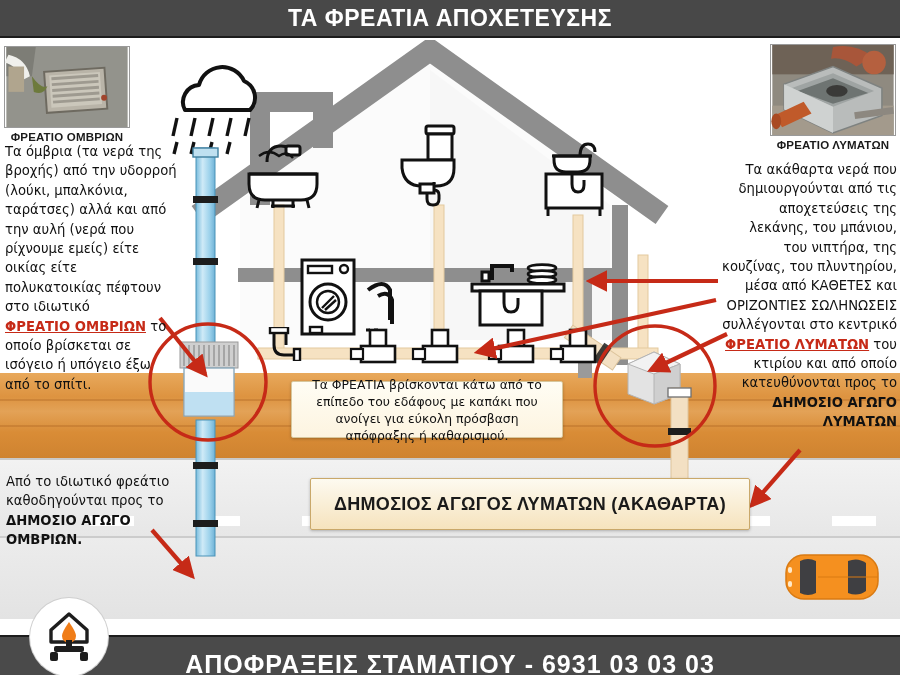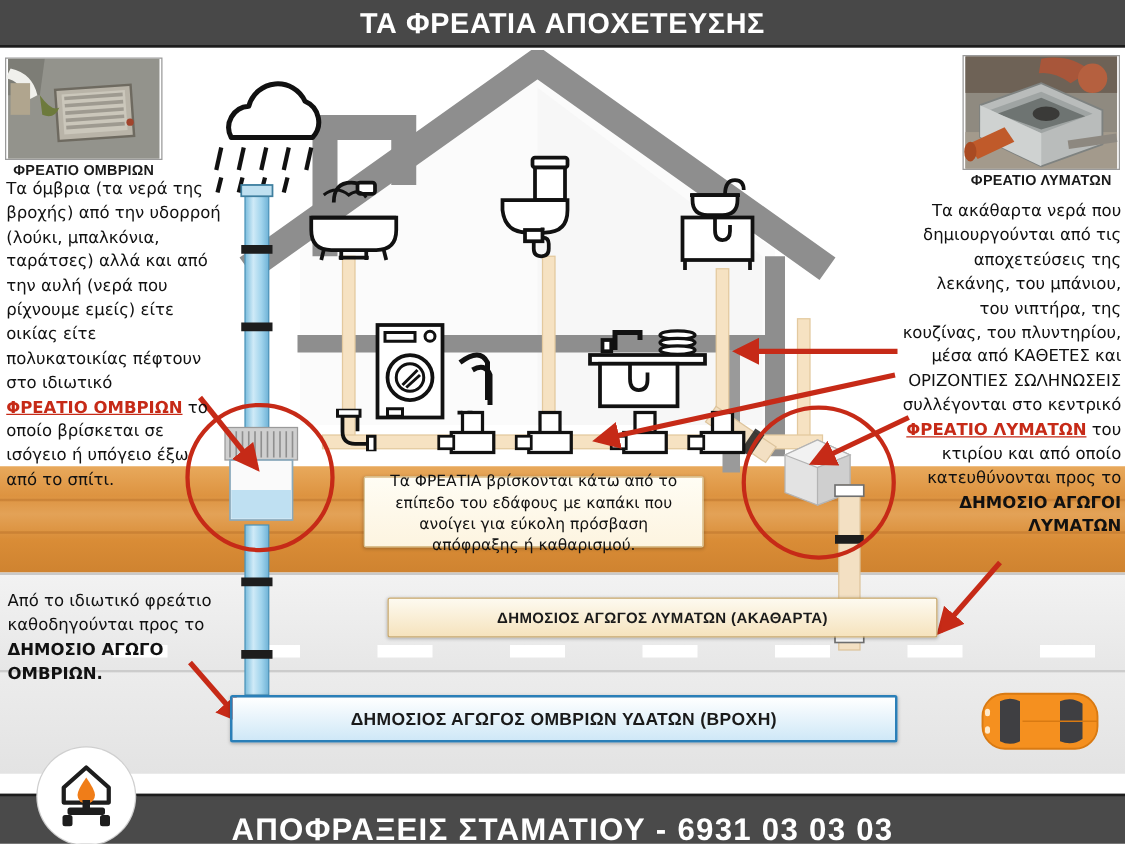--- a/index.html
+++ b/index.html
@@ -100,23 +100,23 @@
     color:#111; text-align:center;
   }
 
   
   .bar {
     position:absolute; display:flex; align-items:center; justify-content:center;
     border-radius:2px; box-shadow:0 1px 3px rgba(0,0,0,.25);
     font-family:"Liberation Sans",sans-serif; font-weight:bold;
   }
   #bar-sewage {
-    left:310px; top:478px; width:440px; height:32px;
+    left:310px; top:478px; width:440px; height:52px;
     background:linear-gradient(#fdfaf0,#f6e3bd); border:1px solid #c9a86a;
-    font-size:12px; color:#1a1a1a; letter-spacing:.3px;
+    font-size:18px; color:#1a1a1a; letter-spacing:.3px;
   }
   #bar-storm {
     left:184px; top:556px; width:534px; height:38px;
     background:linear-gradient(#ffffff,#cfe8f7); border:2px solid #2a7fb8;
     font-size:14px; color:#1a1a1a; letter-spacing:.3px;
   }
 
   
   .overlay { position:absolute; left:0; top:0; width:900px; height:675px; pointer-events:none; }
 
@@ -427,37 +427,34 @@
       <rect x="84" y="66" width="40" height="7" fill="#8d8880" transform="rotate(-8 104 70)"></rect>
     </svg>
     <div class="photo-cap">ΦΡΕΑΤΙΟ ΛΥΜΑΤΩΝ</div>
   </div>
 
   <div class="body-text" id="text-left">
     <span>Τα όμβρια (τα νερά της βροχής) από την υδορροή (λούκι, μπαλκόνια, ταράτσες) αλλά και από την αυλή (νερά που ρίχνουμε εμείς) είτε οικίας είτε πολυκατοικίας πέφτουν στο ιδιωτικό </span><span class="red-term">ΦΡΕΑΤΙΟ ΟΜΒΡΙΩΝ</span><span> το οποίο βρίσκεται σε ισόγειο ή υπόγειο έξω από το σπίτι.</span>
   </div>
 
   <div class="body-text" id="text-right">
-    <span>Τα ακάθαρτα νερά που δημιουργούνται από τις αποχετεύσεις της λεκάνης, του μπάνιου, του νιπτήρα, της κουζίνας, του πλυντηρίου, μέσα από ΚΑΘΕΤΕΣ και ΟΡΙΖΟΝΤΙΕΣ ΣΩΛΗΝΩΣΕΙΣ συλλέγονται στο κεντρικό </span><span class="red-term">ΦΡΕΑΤΙΟ ΛΥΜΑΤΩΝ</span><span> του κτιρίου και από οποίο κατευθύνονται προς το </span><span class="bold-term">ΔΗΜΟΣΙΟ ΑΓΩΓΟΙ ΛΥΜΑΤΩΝ</span>
+    <span>Τα ακάθαρτα νερά που δημιουργούνται από τις αποχετεύσεις της λεκάνης, του μπάνιου, του νιπτήρα, της κουζίνας, του πλυντηρίου, μέσα από ΚΑΘΕΤΕΣ και ΟΡΙΖΟΝΤΙΕΣ ΣΩΛΗΝΩΣΕΙΣ συλλέγονται στο κεντρικό </span><span class="red-term">ΦΡΕΑΤΙΟ ΛΥΜΑΤΩΝ</span><span> του κτιρίου και από οποίο κατευθύνονται προς το </span><span class="bold-term">ΔΗΜΟΣΙΟ ΑΓΩΓΟ ΛΥΜΑΤΩΝ</span>
   </div>
 
   <div class="body-text" id="text-bottom-left">
     <span>Από το ιδιωτικό φρεάτιο καθοδηγούνται προς το </span><span class="bold-term">ΔΗΜΟΣΙΟ ΑΓΩΓΟ ΟΜΒΡΙΩΝ.</span>
   </div>
 
 
   <div class="callout">
     <div class="callout-text">Τα ΦΡΕΑΤΙΑ βρίσκονται κάτω από το επίπεδο του εδάφους με καπάκι που ανοίγει για εύκολη πρόσβαση απόφραξης ή καθαρισμού.</div>
   </div>
 
   <div class="bar" id="bar-sewage">
     <span>ΔΗΜΟΣΙΟΣ ΑΓΩΓΟΣ ΛΥΜΑΤΩΝ (ΑΚΑΘΑΡΤΑ)</span>
-  </div>
-  <div class="bar" id="bar-storm">
-    <span>ΔΗΜΟΣΙΟΣ ΑΓΩΓΟΣ ΟΜΒΡΙΩΝ ΥΔΑΤΩΝ (ΒΡΟΧΗ)</span>
   </div>
 
   <div class="car">
     <svg width="96" height="52" viewBox="0 0 96 52">
       <rect x="2" y="4" width="92" height="44" rx="18" fill="#f5901f" stroke="#d97a12" stroke-width="1.5"></rect>
       <path d="M16,10 q8,-4 16,0 v32 q-8,4 -16,0 Z" fill="#3f3f42"></path>
       <path d="M64,10 q10,-4 18,2 v28 q-8,6 -18,2 Z" fill="#3f3f42"></path>
       <rect x="34" y="8" width="28" height="36" fill="#f5901f"></rect>
       <line x1="34" y1="26" x2="94" y2="26" stroke="#d97a12" stroke-width="1.2"></line>
       <rect x="4" y="16" width="4" height="6" rx="2" fill="#ffe9c9"></rect>

